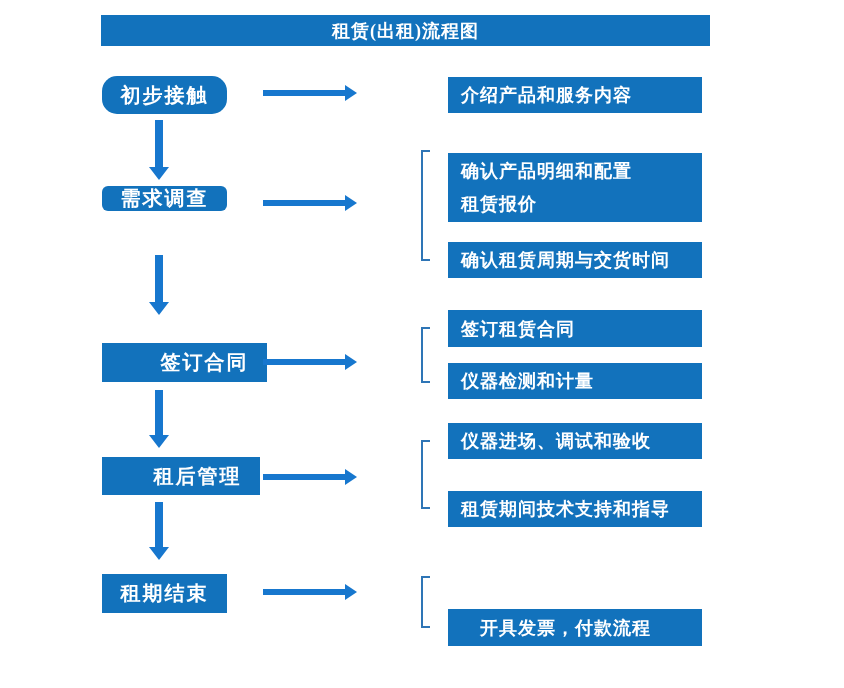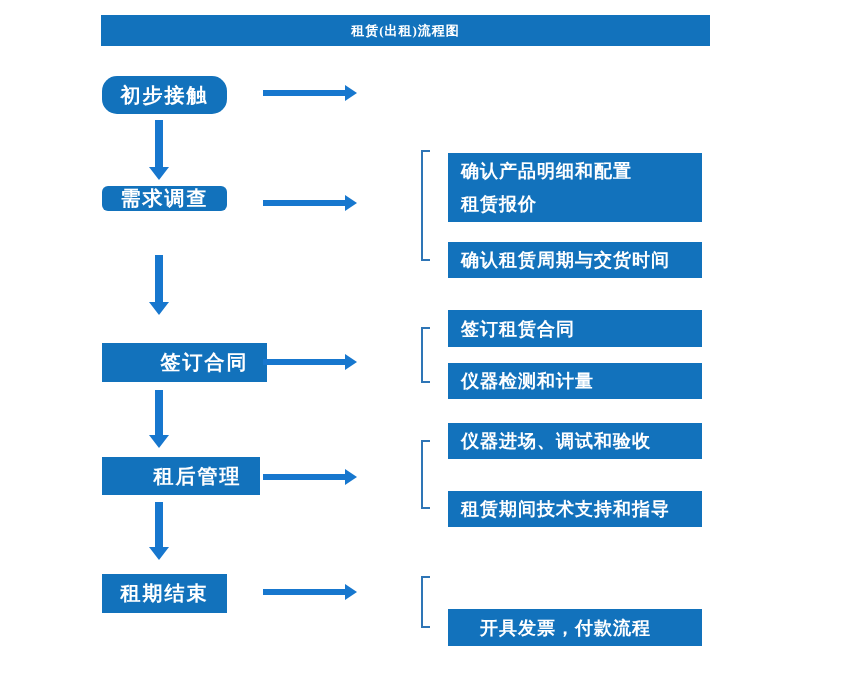--- a/index.html
+++ b/index.html
@@ -13,21 +13,21 @@
     position:relative;
     width:844px;height:688px;
     background:#FFFFFF;
     font-family:"Liberation Serif","DejaVu Serif",serif;
     overflow:hidden;
   }
   .title-bar{
     position:absolute;left:101px;top:15px;width:609px;height:31px;
     background:var(--box-blue);
     color:var(--text-white);
-    font-size:13px;font-weight:bold;
+    font-size:18px;font-weight:bold;
     display:flex;align-items:center;justify-content:center;
     letter-spacing:1px;
   }
   .stage-box{
     position:absolute;left:102px;width:125px;height:38px;
     background:var(--box-blue);
     color:var(--text-white);
     font-size:20px;font-weight:bold;
     display:flex;align-items:center;justify-content:center;
     letter-spacing:2px;
@@ -74,20 +74,21 @@
 
 <div class="canvas">
 
   <div class="title-bar">租赁(出租)流程图</div>
 
   <div class="stage-box" style="top:76px;border-radius:15px;">初步接触</div>
   <div class="arrow-right" style="left:263px;top:84px;">
     <div class="shaft"></div>
     <div class="head"></div>
   </div>
+  <div class="detail-box" style="top:77px;">介绍产品和服务内容</div>
   <div class="arrow-down" style="top:120px;height:60px;">
     <div class="shaft"></div>
     <div class="head"></div>
   </div>
 
   <div class="stage-box" style="top:186px;height:25px;border-radius:6px;">需求调查</div>
   <div class="arrow-right" style="left:263px;top:194px;">
     <div class="shaft"></div>
     <div class="head"></div>
   </div>

